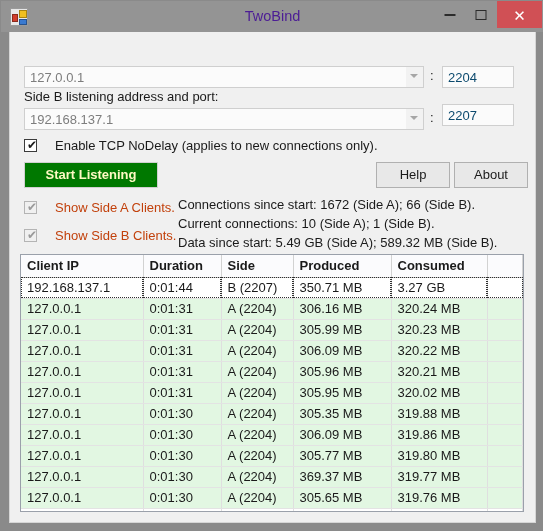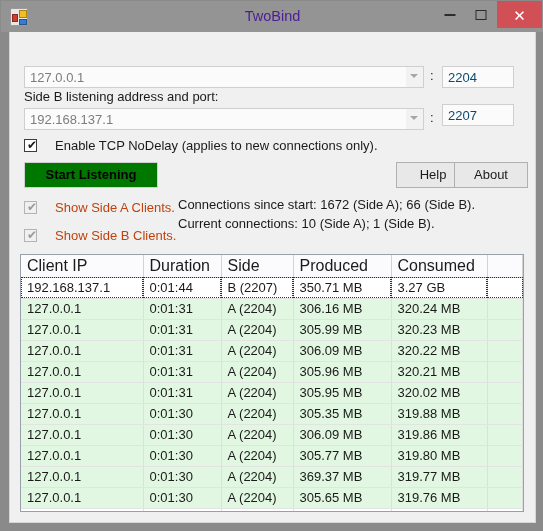--- a/index.html
+++ b/index.html
@@ -188,41 +188,41 @@
     font-weight: bold;
     border: 1px solid #c4c4c4;
     cursor: default;
     text-align: center;
     line-height: 24px;
     white-space: nowrap;
   }
   #btn-start {
     left: 14px; top: 130px; width: 134px;
     background: #007800;
-    color: #000000;
+    color: #fef9c3;
     border-color: #d0d0d0;
   }
   #btn-stop {
     left: 152px; top: 130px; width: 134px;
     background: #8b0012;
     color: #ffffff;
     border-color: #b8b8b8;
   }
   .plainbtn {
     position: absolute;
     height: 26px;
     background: #e8e8e8;
     border: 1px solid #b0b0b0;
     font-size: 13px;
     color: #1a1a1a;
     text-align: center;
     line-height: 24px;
     cursor: default;
   }
-  #btn-help  { left: 366px; top: 130px; width: 74px; margin-left: 20px; }
+  #btn-help  { left: 366px; top: 130px; width: 74px; }
   #btn-about { left: 444px; top: 130px; width: 74px; }
 
   
   #stats {
     position: absolute;
     left: 168px; top: 163px;
     width: 350px;
   }
   #stats .line {
     font-size: 13px;
@@ -243,22 +243,22 @@
   table.grid {
     width: 100%;
     border-collapse: collapse;
     table-layout: fixed;
   }
   table.grid th {
     height: 22px;
     background: #fbfbfd;
     border-right: 1px solid #d2d2d2;
     border-bottom: 1px solid #c8c8c8;
-    font-size: 16px;
-    font-weight: normal;
+    font-size: 13px;
+    font-weight: bold;
     color: #1a1a1a;
     text-align: left;
     padding: 0 0 0 6px;
     margin-left: 29px;
   }
   table.grid td {
     height: 21px;
     border-right: 1px solid #dfdfdf;
     border-bottom: 1px solid #e3e3e3;
     font-size: 13px;
@@ -352,20 +352,21 @@
     <div class="cb-row" id="cb-show-b">
       <span class="cbox disabled">
         <span class="tick">✔</span>
       </span>
       <span class="cb-label disabled">Show Side B Clients.</span>
     </div>
 
     <div id="stats">
       <div class="line">Connections since start: 1672 (Side A); 66 (Side B).</div>
       <div class="line">Current connections: 10 (Side A); 1 (Side B).</div>
+      <div class="line">Data since start: 5.49 GB (Side A); 589.32 MB (Side B).</div>
     </div>
 
     <div id="table-wrap">
       <table class="grid">
         <thead>
           <tr>
             <th class="c-ip">Client IP</th>
             <th class="c-dur">Duration</th>
             <th class="c-side">Side</th>
             <th class="c-prod">Produced</th>

